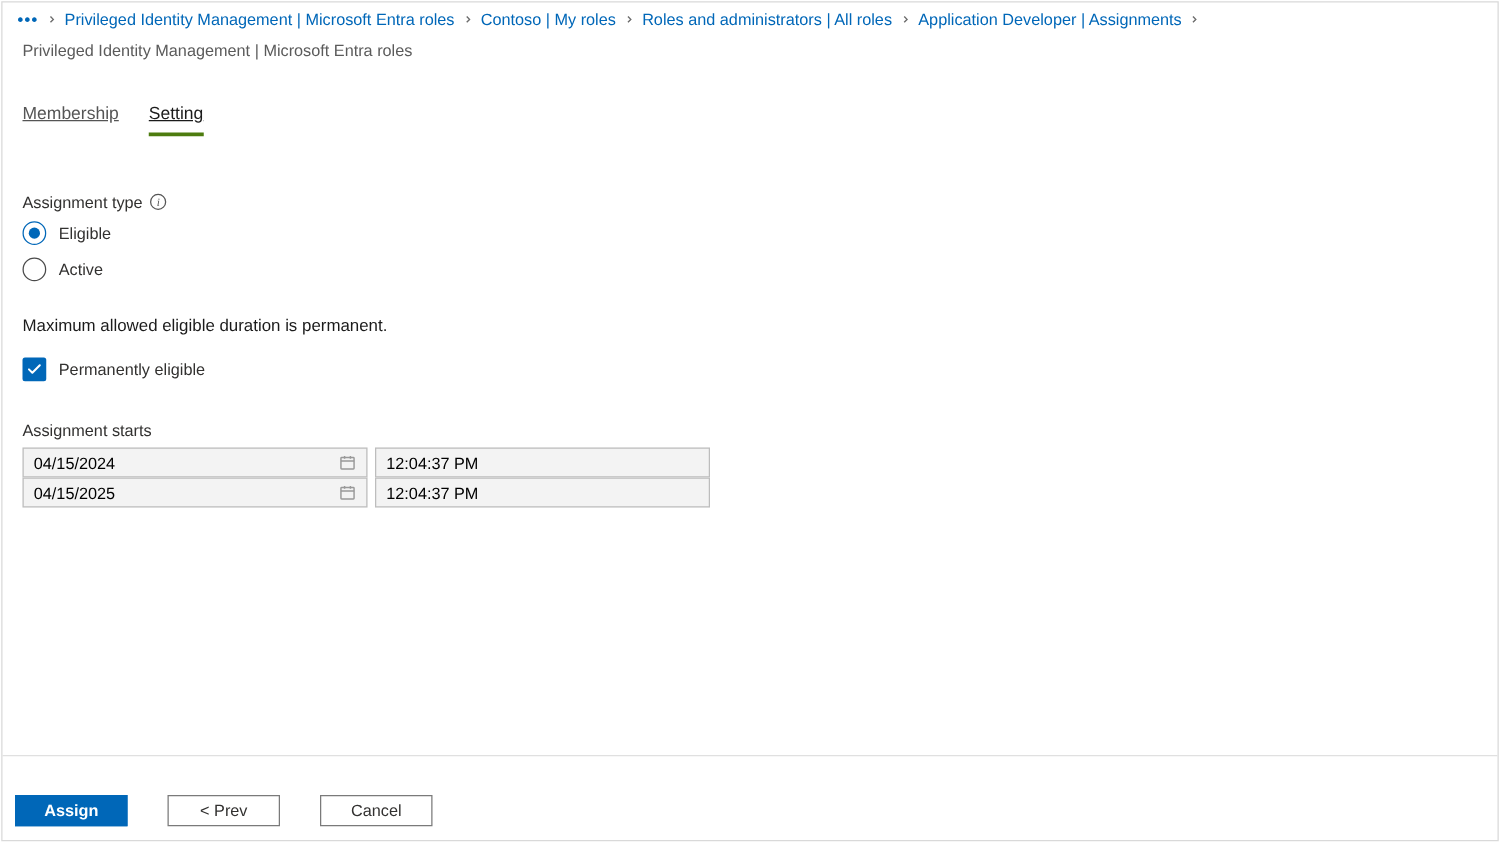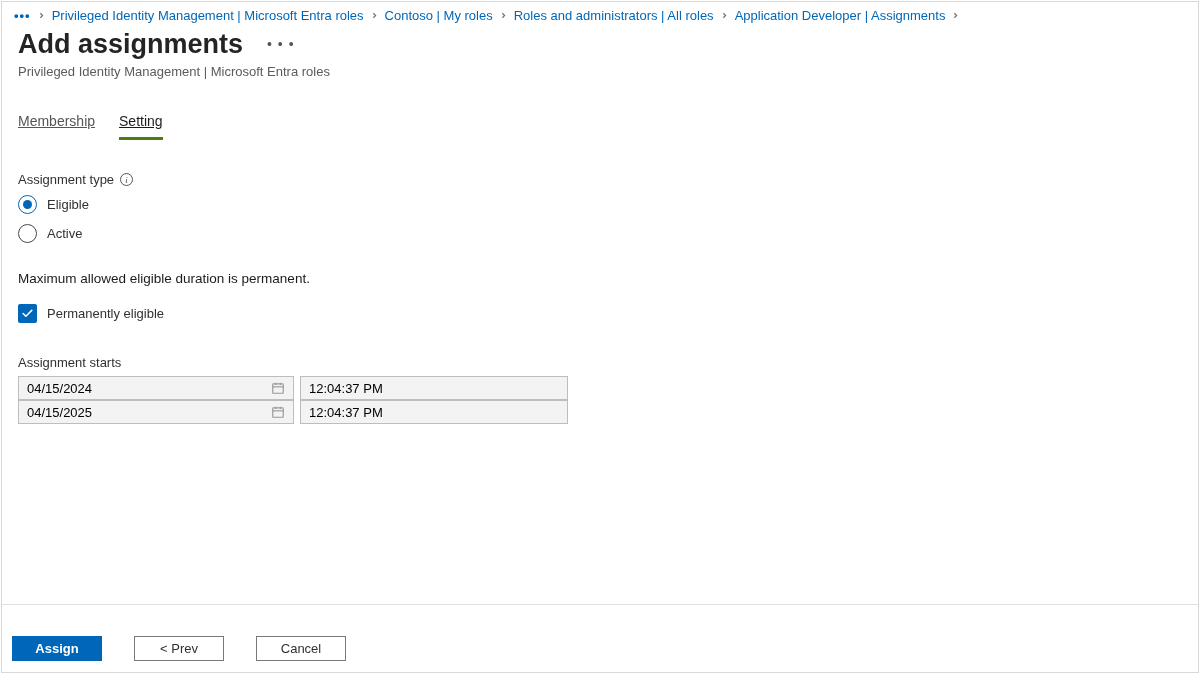--- a/index.html
+++ b/index.html
@@ -97,20 +97,21 @@
     padding: 32px 16px 0 16px;
     flex: 1;
   }
   .field-label {
     font-size: 13px;
     color: #323130;
     display: flex;
     align-items: center;
     gap: 6px;
     margin-bottom: 8px;
+    margin-top: 13px;
   }
   .info-icon {
     width: 13px; height: 13px;
     border: 1px solid #555;
     border-radius: 50%;
     display: inline-flex;
     align-items: center;
     justify-content: center;
     font-size: 9px;
     font-style: italic;
@@ -246,24 +247,20 @@
     </span>
     <a>Application Developer | Assignments</a>
     <span class="sep">
       <svg width="9" height="9" viewBox="0 0 24 24" fill="none" stroke="#6c6c6c" stroke-width="3">
           <polyline points="9 18 15 12 9 6"></polyline>
         </svg>
     </span>
   </nav>
 
   <div class="header">
-    <div class="header-row">
-      <h1 class="page-title">Add assignments</h1>
-      <span class="more-btn">• • •</span>
-    </div>
     <div class="subtitle">Privileged Identity Management | Microsoft Entra roles</div>
   </div>
 
   <div class="tabs">
     <div class="tab">Membership</div>
     <div class="tab active">Setting</div>
   </div>
 
   <div class="content">
 

